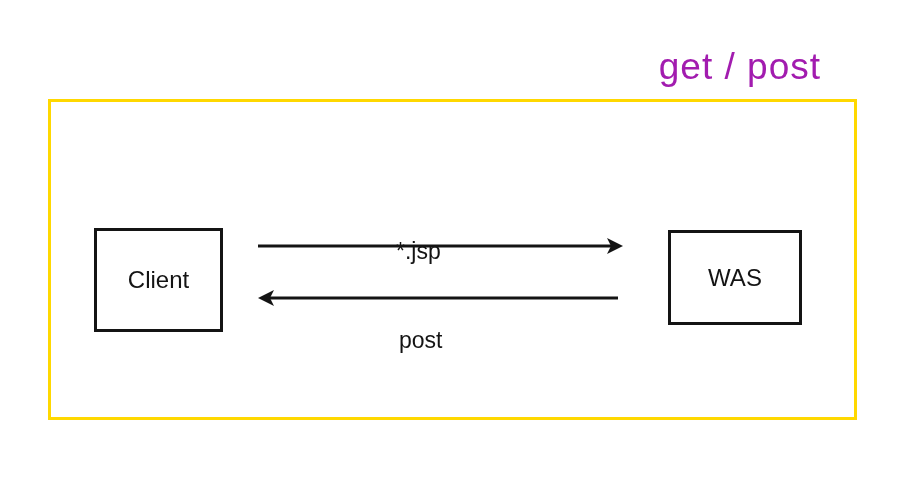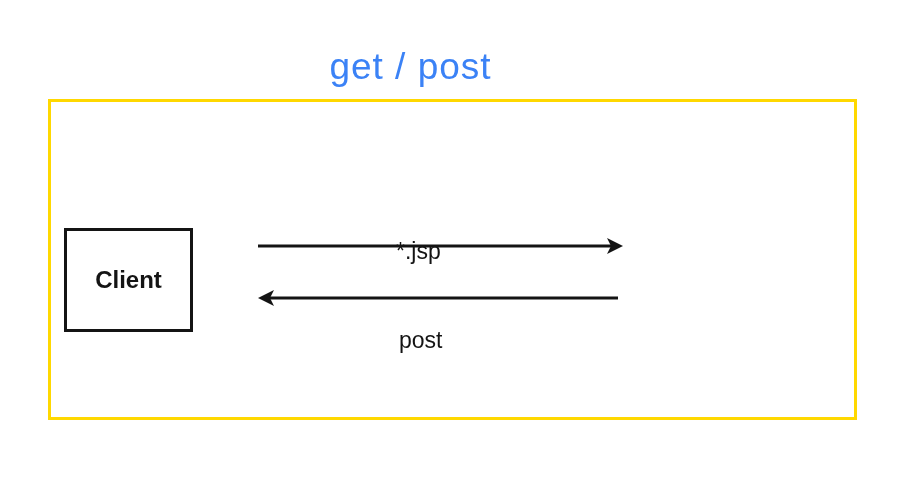--- a/index.html
+++ b/index.html
@@ -15,24 +15,24 @@
     position: relative;
     width: 905px;
     height: 500px;
     background: #ffffff;
   }
   .title {
     position: absolute;
     left: 0;
     top: 46px;
     width: 821px;
-    text-align: center;
+    text-align: right;
     font-size: 37px;
     font-weight: 400;
-    color: #3b82f6;
+    color: #a21caf;
     letter-spacing: 1px;
   }
   .frame {
     position: absolute;
     left: 48px;
     top: 99px;
     width: 803px;
     height: 315px;
     border: 3px solid #FFD800;
     background: transparent;
@@ -67,21 +67,21 @@
   .node-box {
     position: absolute;
     border: 3px solid #141414;
     background: #ffffff;
     display: flex;
     align-items: center;
     justify-content: center;
     font-size: 24px;
     color: #141414;
   }
-  .client-box { left: 64px; top: 228px; width: 123px; height: 98px; font-weight: bold; }
+  .client-box { left: 94px; top: 228px; width: 123px; height: 98px; }
   .was-box   { left: 668px; top: 230px; width: 128px; height: 89px; }
   .arrows-layer {
     position: absolute;
     left: 0;
     top: 0;
     width: 905px;
     height: 500px;
     pointer-events: none;
   }
 </style>
@@ -107,14 +107,17 @@
     <polygon points="623,246 607,238 611,246 607,254" fill="#141414"></polygon>
 
     <line x1="618" y1="298" x2="270" y2="298" stroke="#141414" stroke-width="3"></line>
     <polygon points="258,298 274,290 270,298 274,306" fill="#141414"></polygon>
   </svg>
 
   <div class="node-box client-box">
     <span>Client</span>
   </div>
 
+  <div class="node-box was-box">
+    <span>WAS</span>
+  </div>
 
 </div>
 
 </body></html>

